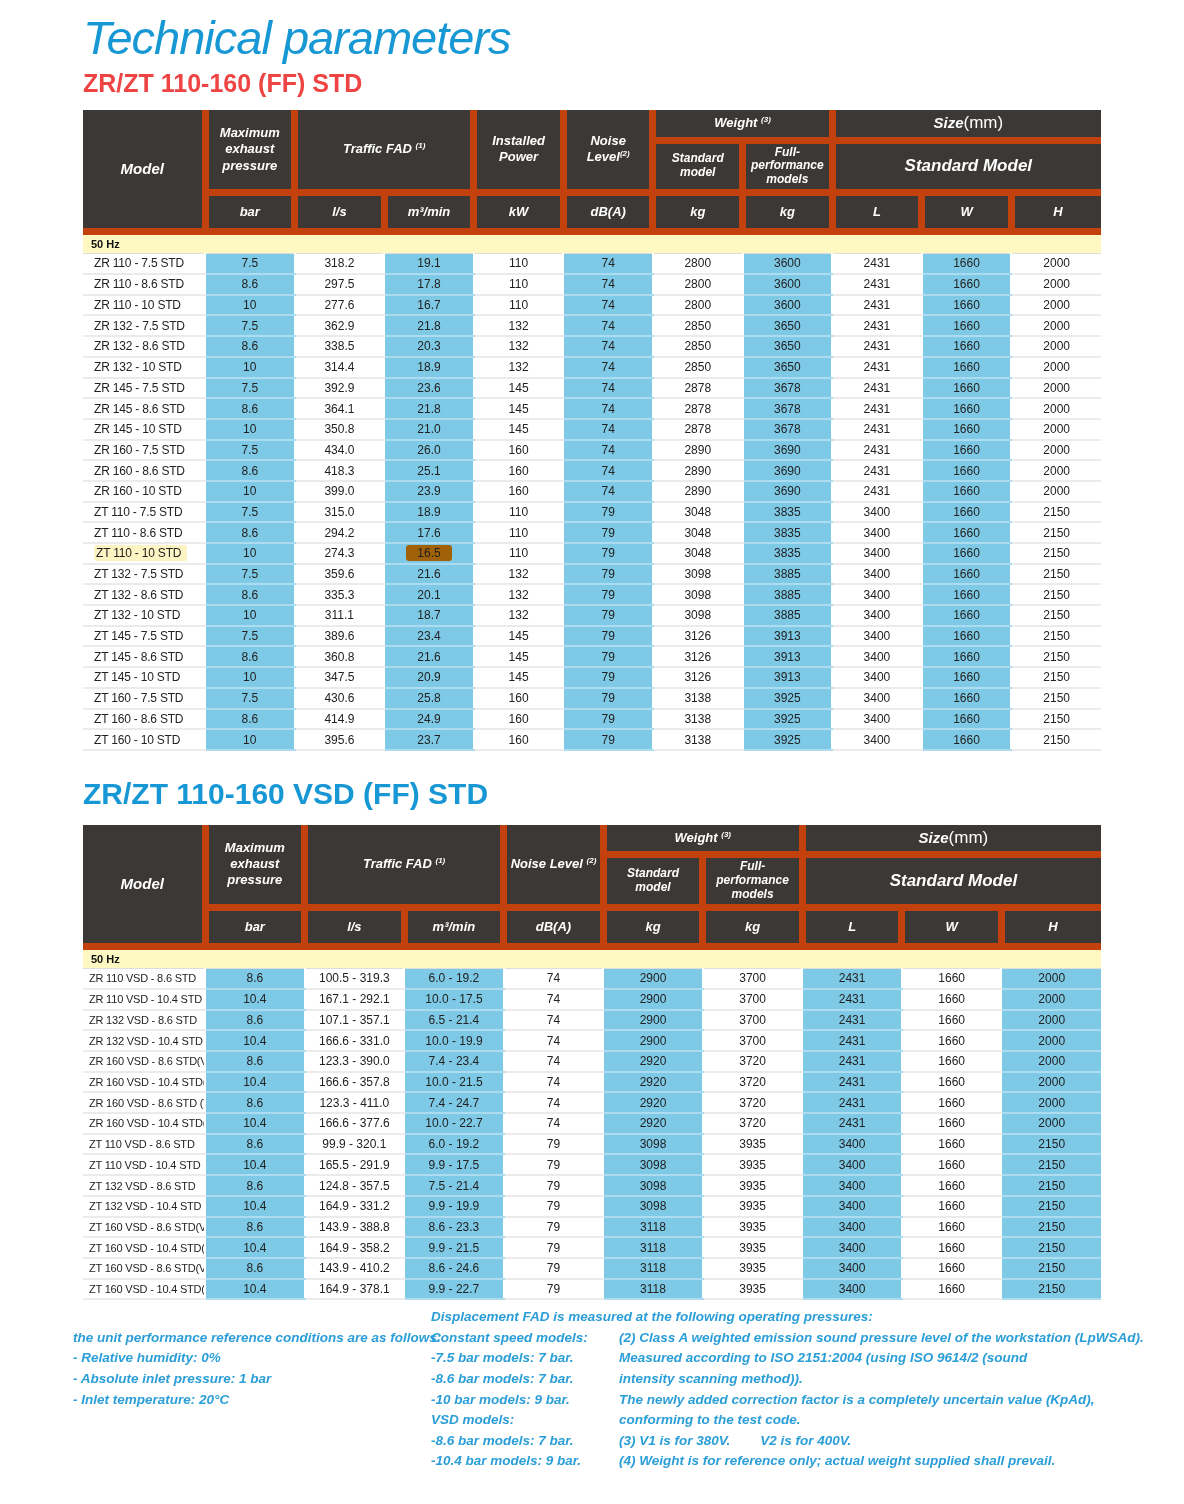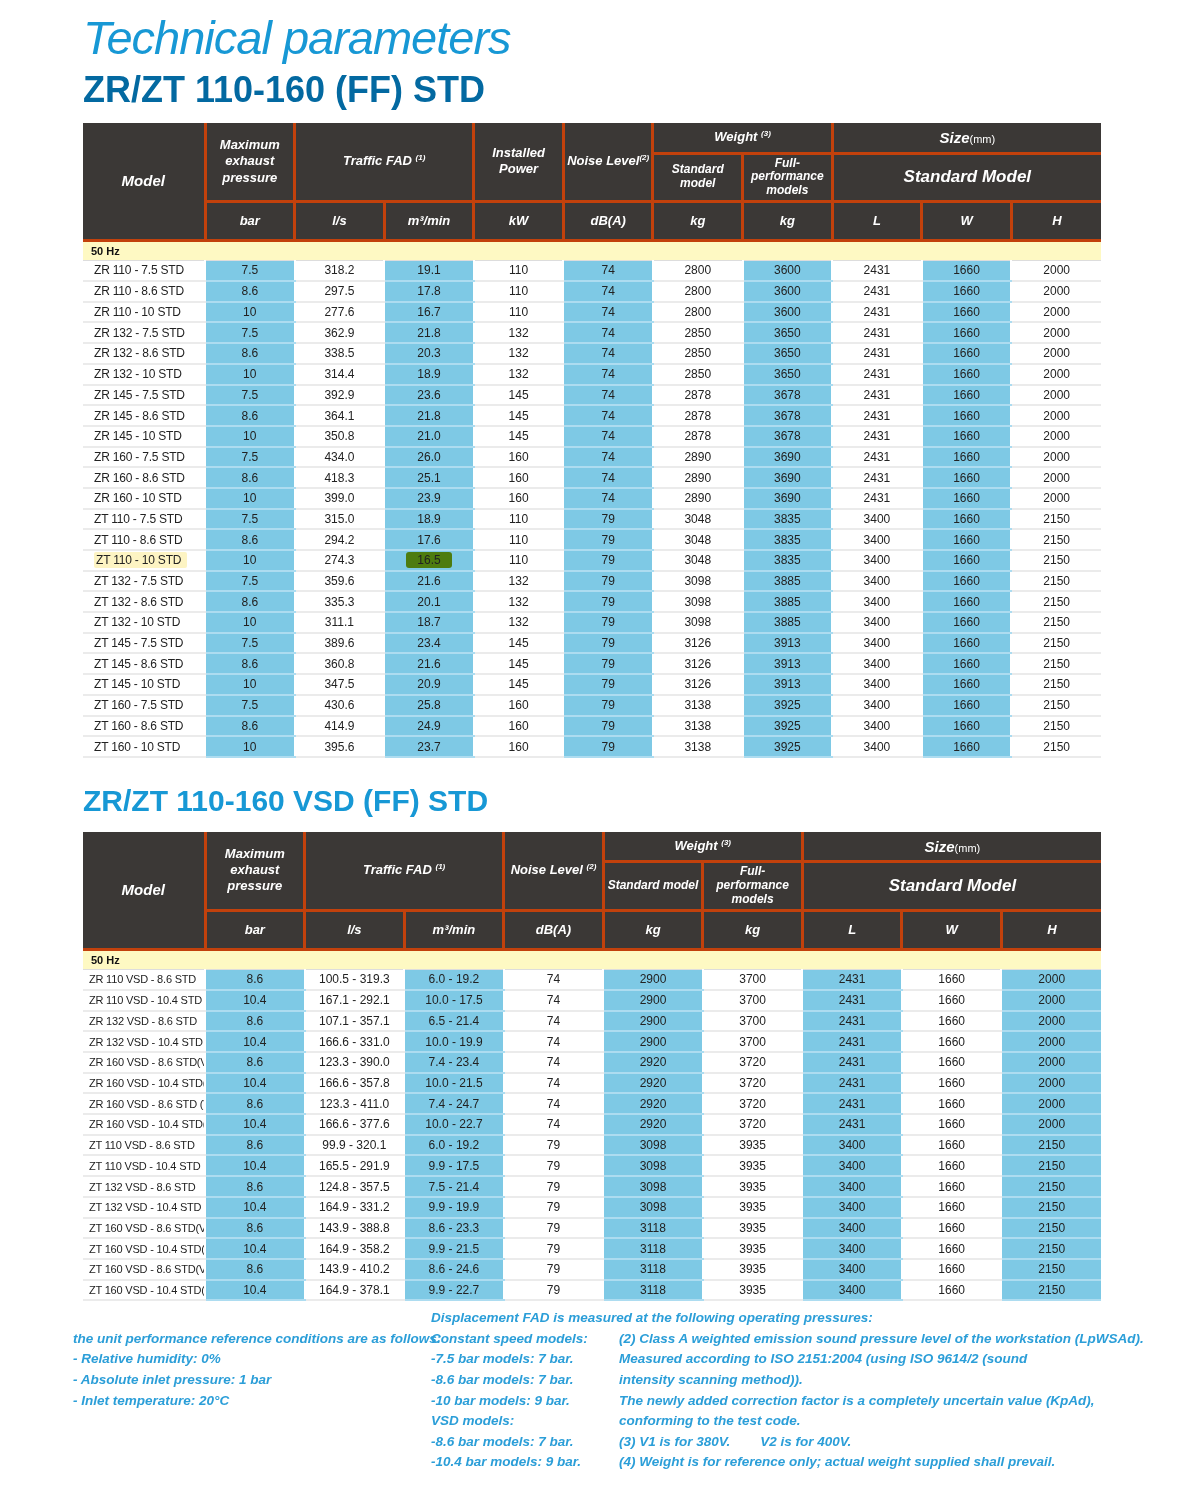--- a/index.html
+++ b/index.html
@@ -12,46 +12,46 @@
   .page { width:1184px; height:1504px; position:relative; }
 
   
   .main-title {
     margin:10px 0 4px 83px;
     font-size:47px; font-weight:400; font-style:italic;
     color:#1798d5; letter-spacing:-1px;
   }
   .sub-title-1 {
     margin:0 0 12px 83px;
-    font-size:36px; font-weight:700; color:#0369a1; letter-spacing:0;
+    font-size:25px; font-weight:700; color:#ef4444; letter-spacing:0;
   }
   .sub-title-2 {
     margin:26px 0 14px 83px;
     font-size:30px; font-weight:700; color:#1798d5;
   }
 
   
   table.spec {
     margin-left:83px; width:1018px;
     border-collapse:collapse; table-layout:fixed;
   }
   table.spec thead th {
     background:#3b3836; color:#fff;
-    border:3px solid #c2410c;
+    border:7px solid #c2410c;
     font-weight:700; font-style:italic;
     text-align:center; vertical-align:middle;
     padding:2px 2px;
   }
   table.spec thead tr:first-child th { border-top:none; }
   table.spec thead th:first-child { border-left:none; }
   table.spec thead th:last-child { border-right:none; }
   th.model-head { font-size:15px; }
   th.group-head { font-size:13px; line-height:1.25; }
   th.group-head .hdr-sup { font-size:8px; vertical-align:super; }
-  th.size-head .size-unit { font-style:normal; font-weight:400; font-size:11px; }
+  th.size-head .size-unit { font-style:normal; font-weight:400; font-size:17px; }
   th.size-head { font-size:15px; }
   th.sub-head { font-size:12px; line-height:1.15; }
   th.std-model-head { font-size:17px; }
   tr.unit-row th {
     font-style:normal; font-weight:400; font-size:13px; height:39px;
   }
   tr.hrow1 th { height:30px; }
   tr.hrow2 th { height:30px; }
 
   tr.freq-row td {
@@ -70,21 +70,21 @@
   table.spec tbody.rows td:first-child { border-left:none; }
   table.spec tbody.rows td:nth-child(even) {
     background:#7ec9e5; border-bottom:2px solid #addcf0;
   }
   table.spec tbody.rows td.model-cell {
     text-align:left; padding-left:11px; font-size:12px; letter-spacing:-0.2px;
   }
   table.vsd tbody.rows td.model-cell { font-size:11px; padding-left:6px; }
 
   .hl-yellow { background:#fdf4c3; padding:1px 6px 1px 2px; border-radius:2px;margin-top:23px; }
-  .hl-green  { background:#4d7c0f; padding:1px 11px; border-radius:3px; }
+  .hl-green  { background:#a16207; padding:1px 11px; border-radius:3px; }
 
   
   .footnotes {
     margin:7px 0 0 73px; width:1045px;
     display:flex; align-items:flex-start;
     color:#2b9ed8; font-style:italic; font-weight:600;
     font-size:13.5px; line-height:20.6px;
   }
   .fn-col1 { width:358px; padding-top:20.6px; }
   .fn-right { flex:1; }

